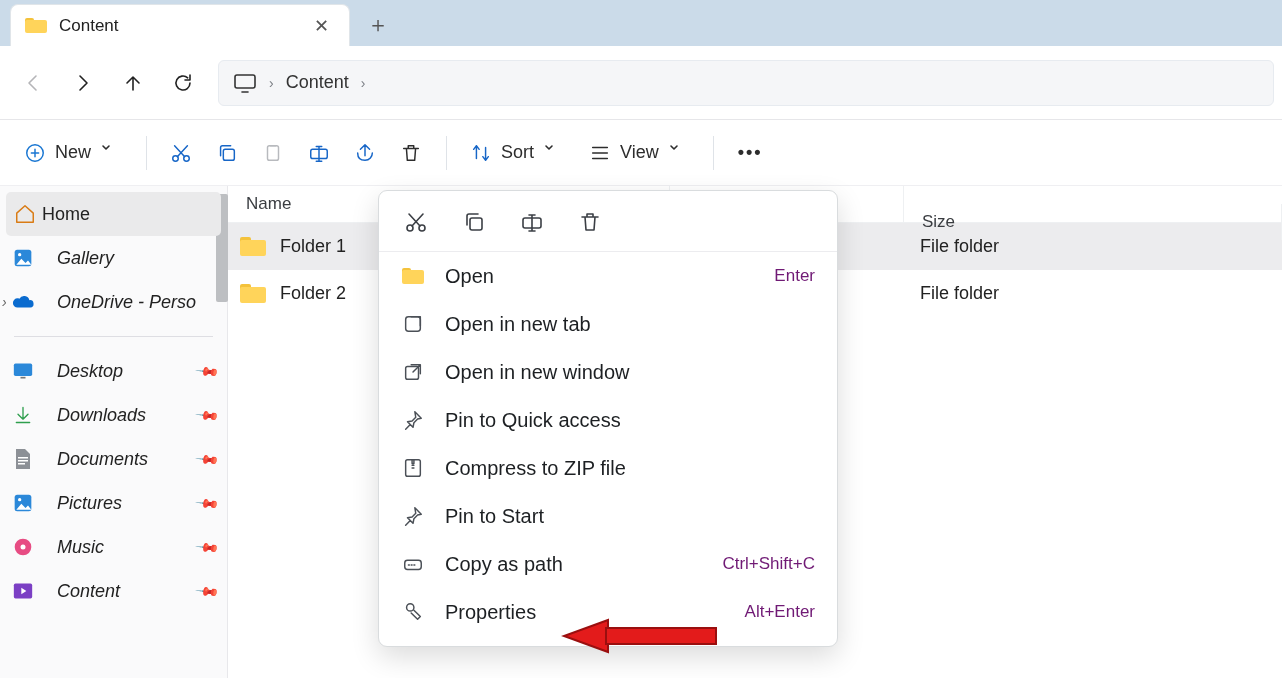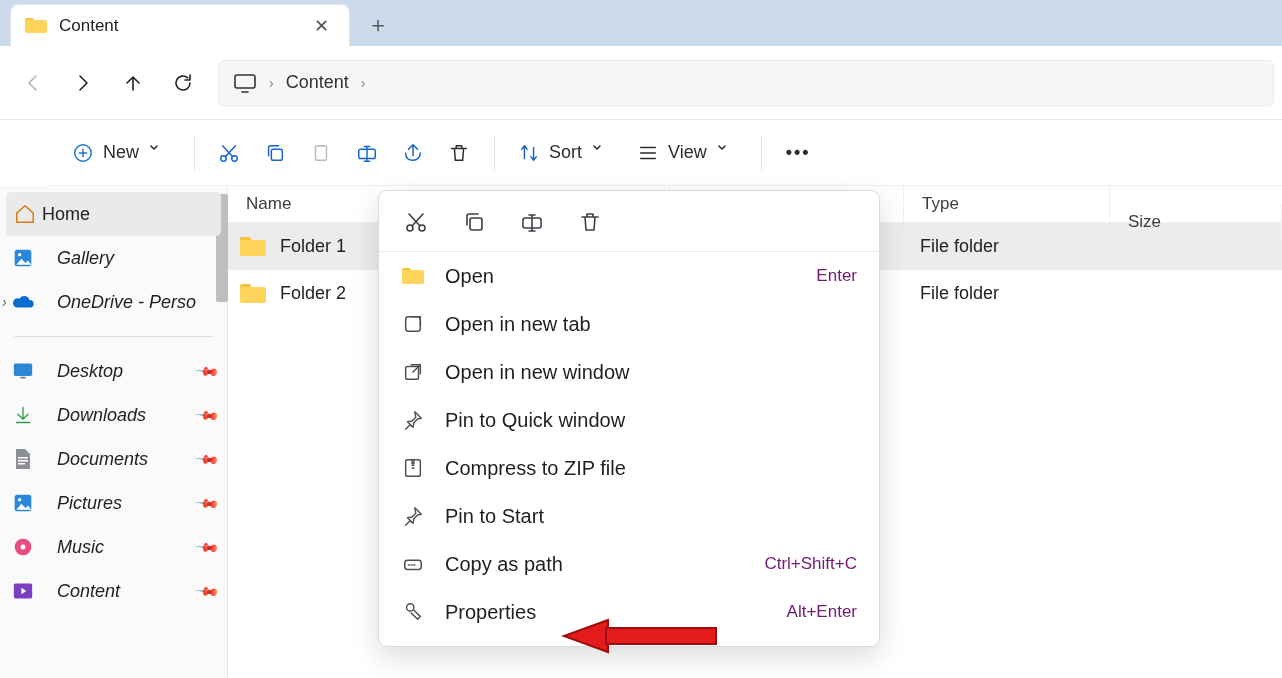--- a/index.html
+++ b/index.html
@@ -11,21 +11,21 @@
 .tab-title { font-size: 17px; color: #222; flex: 1; }
 .tab-close { font-size: 18px; color: #555; cursor: pointer; padding: 2px 6px; }
 .new-tab-btn { width: 44px; height: 42px; display: flex; align-items: center; justify-content: center; font-size: 22px; color: #555; margin-left: 6px; }
 
 .navrow { height: 74px; background: #fff; display: flex; align-items: center; padding: 0 8px; border-bottom: 1px solid #e6e6e9; }
 .nav-btn { width: 50px; height: 48px; display: flex; align-items: center; justify-content: center; color: #222; border-radius: 5px; }
 .nav-btn.dis { color: #b5b5b8; }
 .addr { flex: 1; margin-left: 10px; background: #f5f6f8; border: 1px solid #e7ebf0; border-radius: 6px; height: 46px; display: flex; align-items: center; padding: 0 14px; gap: 12px; font-size: 18px; color: #333; }
 .chev { color: #7a7e84; font-size: 14px; }
 
-.toolrow { height: 66px; background: #fff; display: flex; align-items: center; padding: 0 14px; border-bottom: 1px solid #efeff2; gap: 4px; margin-left: 48px; }
+.toolrow { height: 66px; background: #fff; display: flex; align-items: center; padding: 0 14px; border-bottom: 1px solid #efeff2; gap: 4px; }
 .tbtn { height: 48px; padding: 0 10px; display: flex; align-items: center; gap: 9px; font-size: 18px; color: #2d2d2d; border-radius: 5px; }
 .tbtn svg { width: 22px; height: 22px; }
 .tsep { width: 20px; height: 40px; display: flex; align-items: center; justify-content: center; }
 .tsep::before { content: ""; width: 1px; height: 34px; background: #dfe3e8; }
 
 .body-area { display: flex; height: calc(678px - 46px - 74px - 66px); }
 .sidebar { width: 228px; background: #fafafb; border-right: 1px solid #e8e8eb; padding: 6px 0; position: relative; }
 .scroll-thumb { position: absolute; right: -1px; top: 8px; width: 12px; height: 108px; background: #bdbfc2; border-radius: 2px; }
 .side-item { height: 44px; display: flex; align-items: center; padding: 0 12px 0 42px; gap: 12px; font-size: 18px; color: #222; position: relative; }
 .side-item.active { background: #eaeaeb; border-radius: 5px; margin: 0 6px; padding-left: 36px; text-align: right; }
@@ -51,21 +51,21 @@
 .row .cell.date { width: 234px; padding-left: 16px; }
 .row .cell.type { width: 206px; padding-left: 16px; }
 .row .cell.size { flex: 1; padding-left: 16px; }
 
 
 .fld { display: inline-block; position: relative; }
 .fld::before { content: ""; position: absolute; left: 0; top: 0; width: 42%; height: 26%; background: #f4c23b; border-radius: 2px 2px 0 0; }
 .fld::after { content: ""; position: absolute; left: 0; top: 16%; width: 100%; height: 84%; background: #ffd45a; border-radius: 2px; }
 
 
-.ctx { position: absolute; top: 190px; left: 378px; width: 502px; background: #fff; border: 1px solid #d9dcde; border-radius: 9px; box-shadow: 0 10px 28px rgba(0,0,0,0.14); padding: 10px 0; z-index: 10; }
+.ctx { position: absolute; top: 190px; left: 378px; width: 460px; background: #fff; border: 1px solid #d9dcde; border-radius: 9px; box-shadow: 0 10px 28px rgba(0,0,0,0.14); padding: 10px 0; z-index: 10; }
 .ctx-iconrow { display: flex; gap: 28px; padding: 6px 22px 14px; border-bottom: 1px solid #ececef; }
 .ctx-iconbtn { width: 30px; height: 30px; display: flex; align-items: center; justify-content: center; color: #3b3f45; }
 .ctx-item { height: 48px; display: flex; align-items: center; padding: 0 22px; gap: 20px; font-size: 20px; color: #1d2023; }
 .ctx-item .cicon { width: 24px; height: 24px; display: flex; align-items: center; justify-content: center; color: #4b5057; }
 .ctx-item .shortcut { margin-left: auto; font-size: 17px; color: #701a75; }
 
 
 .arrow-ann { position: absolute; top: 608px; left: 558px; z-index: 20; }
 
 svg.stroke { fill: none; stroke: currentColor; stroke-width: 1.6; stroke-linecap: round; stroke-linejoin: round; }
@@ -281,23 +281,20 @@
     </div>
   </div>
 
   <div class="main">
     <div class="col-head">
       <div class="col name">
           <span>Name</span>
         </div>
       <div class="col date">
           <span>d</span>
-        </div>
-      <div class="col type">
-          <span>Type</span>
         </div>
       <div class="col size">
           <span>Size</span>
         </div>
     </div>
     <div class="row sel">
       <div class="cell name">
           <span class="fld" style="width:26px;height:20px"></span>
           <span>Folder 1</span>
         </div>
@@ -380,21 +377,21 @@
         </svg>
       </span>
     <span>Open in new window</span>
   </div>
   <div class="ctx-item">
     <span class="cicon">
         <svg class="stroke" width="22" height="22" viewBox="0 0 24 24">
           <path d="M14 3l7 7-4 1-4 4-1 5-3-3-5 5 5-5-3-3 5-1 4-4z"></path>
         </svg>
       </span>
-    <span>Pin to Quick window</span>
+    <span>Pin to Quick access</span>
   </div>
   <div class="ctx-item">
     <span class="cicon">
         <svg class="stroke" width="22" height="22" viewBox="0 0 24 24">
           <rect x="4" y="3" width="16" height="18" rx="2"></rect>
           <path d="M11 3v4h2V3M11 9h2M11 12h2"></path>
         </svg>
       </span>
     <span>Compress to ZIP file</span>
   </div>

